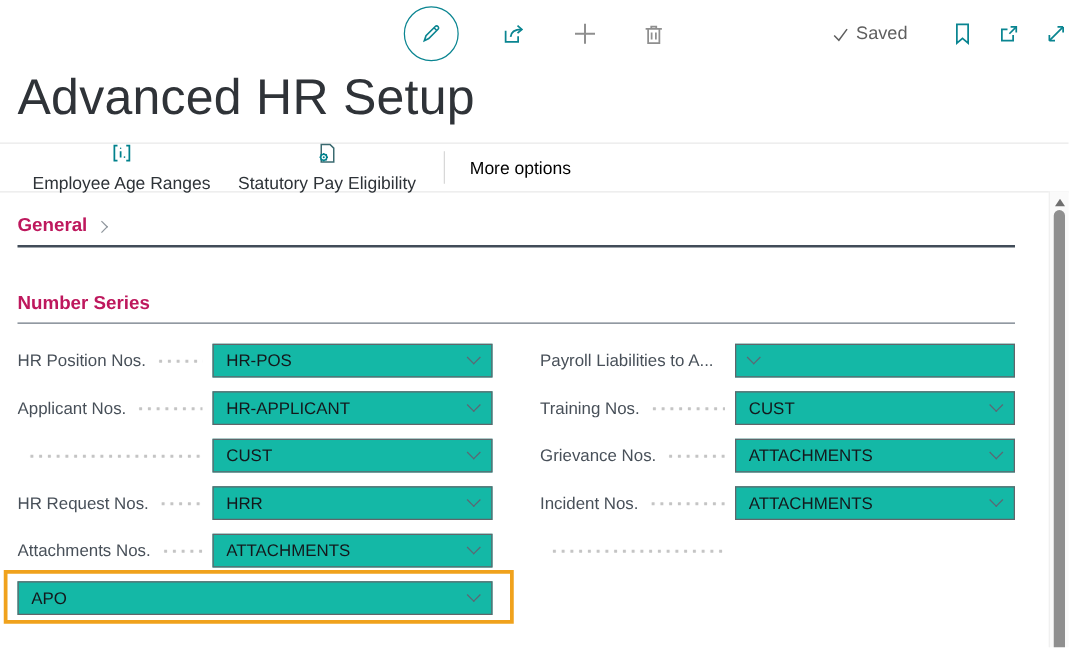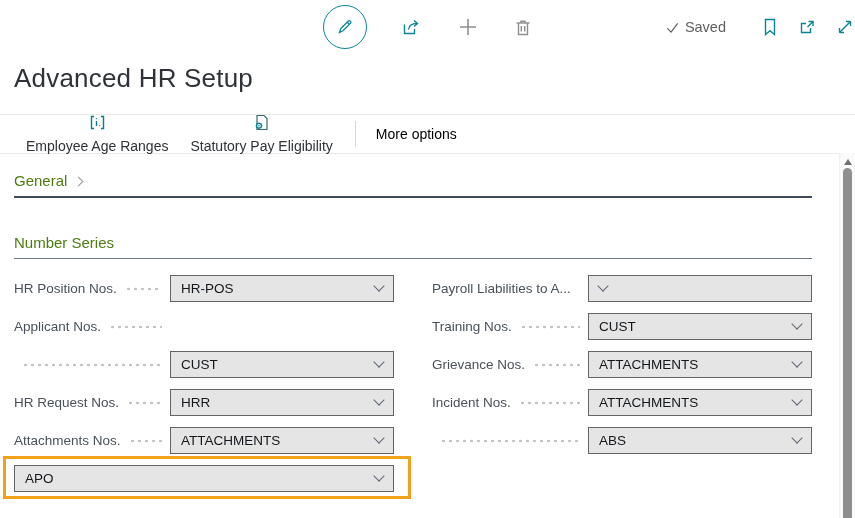--- a/index.html
+++ b/index.html
@@ -22,21 +22,21 @@
   .edit-circle { width:44px; height:44px; border:1px solid #0a8591; border-radius:50%; }
   .toolbar-right {
     position:absolute; right:1px; top:50%; transform:translateY(-50%);
     display:flex; align-items:center; gap:20px;
   }
   .saved { display:flex; align-items:center; gap:5px; margin-right:16px;
     font-size:14.5px; color:#5f5f5f; }
 
   
   .page-title {
-    margin:2px 0 0 14px; font-size:26px; font-weight:300; letter-spacing:.2px;
+    margin:2px 0 0 14px; font-size:40px; font-weight:300; letter-spacing:.2px;
     color:#2f3338; line-height:44px; height:58px;
   }
 
   
   .action-bar {
     height:40px; border-top:1px solid #e9e9e9; border-bottom:1px solid #e9e9e9;
     display:flex; align-items:center; padding-left:26px;
   }
   .action {
     background:none; border:none; padding:0; cursor:pointer;
@@ -45,42 +45,42 @@
   }
   .v-divider { width:1px; height:26px; background:#d8d8d8; margin:0 20px 0 0; }
   .more-options {
     background:none; border:none; padding:0; cursor:pointer;
     font-family:inherit; font-size:14px; color:#000000;
   }
 
   
   .content { padding:18px 43px 0 14px; }
   .group-header {
-    display:flex; align-items:center; font-size:15px; font-weight:400; color:#4d7c0f;
+    display:flex; align-items:center; font-size:15px; font-weight:700; color:#be185d;
     padding-bottom:7px; cursor:pointer;
   }
   .group-general { border-bottom:2px solid #414c58; margin-bottom:36px; }
   .group-ns { border-bottom:1px solid #6e7883; margin-bottom:10px;margin-top:27px; }
   .chev-right {
     width:7px; height:7px; margin-left:8px; margin-top:1px;
     border-top:1.5px solid #8f969d; border-right:1.5px solid #8f969d;
     transform:rotate(45deg);
   }
 
   .fields-grid { display:grid; grid-template-columns:1fr 1fr; column-gap:38px; margin-top:10px; }
   .field-row { display:flex; align-items:center; height:38px; position:relative; }
   .field-label-wrap { flex:0 0 156px; display:flex; align-items:center; min-width:0; }
   .field-label { font-size:13.5px; color:#485059; white-space:nowrap; overflow:hidden; }
   .leader {
     flex:1; height:4px; margin:2px 8px 0 8px;
     background-image:radial-gradient(circle,#c4c4c4 1.1px,transparent 1.6px);
     background-size:7px 4px; background-repeat:repeat-x; background-position:left center;
   }
   .combobox {
-    flex:1; height:27px; border:1px solid #61656a; background:#e5e5e5;
+    flex:1; height:27px; border:1px solid #61656a; background:#14b8a6;
     display:flex; align-items:center; padding:0 10px; cursor:pointer;
   }
   .combo-value { flex:1; font-size:13.5px; color:#14181c; white-space:nowrap; overflow:hidden; }
   .chevron-down {
     width:8px; height:8px; margin-top:-4px;
     border-right:1.5px solid #5d6773; border-bottom:1.5px solid #5d6773;
     transform:rotate(45deg);
   }
   .field-row.highlighted::after {
     content:""; position:absolute; left:-11px; right:-17px; top:-3px; bottom:-2px;
@@ -239,20 +239,24 @@
       <span class="combo-value">HR-POS</span>
       <span class="chevron-down"></span>
     </div>
   </div>
 
   <div class="field-row">
     <div class="field-label-wrap">
       <span class="field-label">Applicant Nos.</span>
       <span class="leader"></span>
     </div>
+    <div class="combobox">
+      <span class="combo-value">HR-APPLICANT</span>
+      <span class="chevron-down"></span>
+    </div>
   </div>
 
   <div class="field-row">
     <div class="field-label-wrap">
       <span class="leader"></span>
     </div>
     <div class="combobox">
       <span class="combo-value">CUST</span>
       <span class="chevron-down"></span>
     </div>
@@ -327,24 +331,20 @@
     </div>
     <div class="combobox">
       <span class="combo-value">ATTACHMENTS</span>
       <span class="chevron-down"></span>
     </div>
   </div>
 
   <div class="field-row">
     <div class="field-label-wrap">
       <span class="leader"></span>
-    </div>
-    <div class="combobox">
-      <span class="combo-value">ABS</span>
-      <span class="chevron-down"></span>
     </div>
   </div>
 </div>
       </div>
     </section>
 
   </main>
 
   <div class="scrollbar">
     <div class="sb-arrow"></div>

